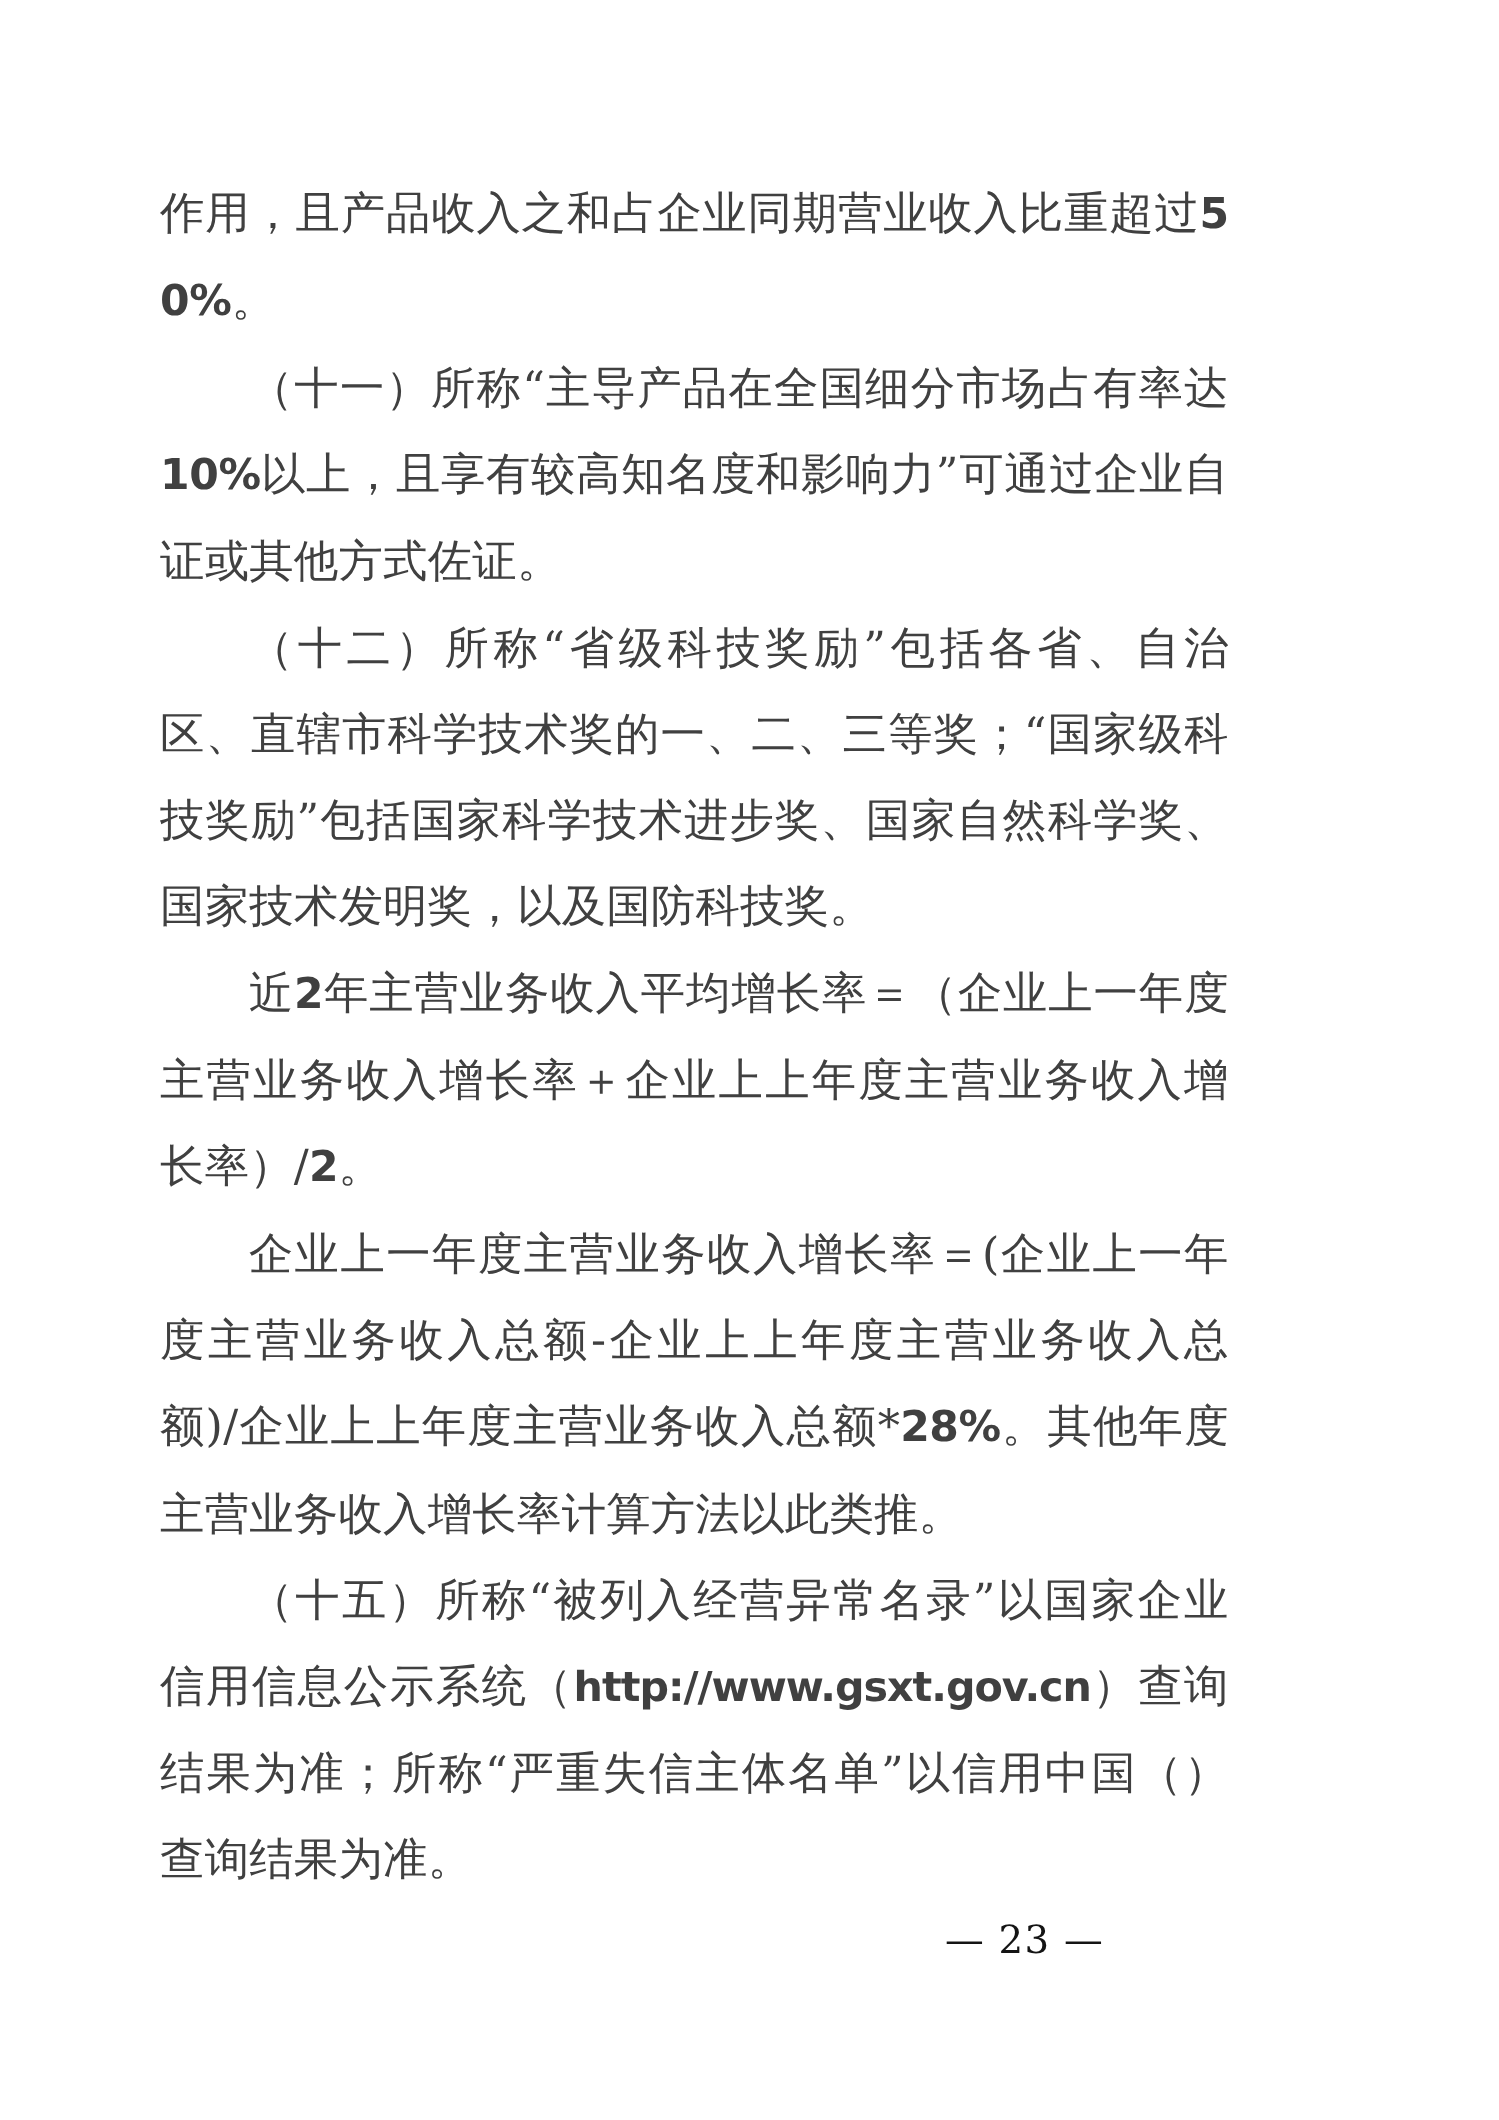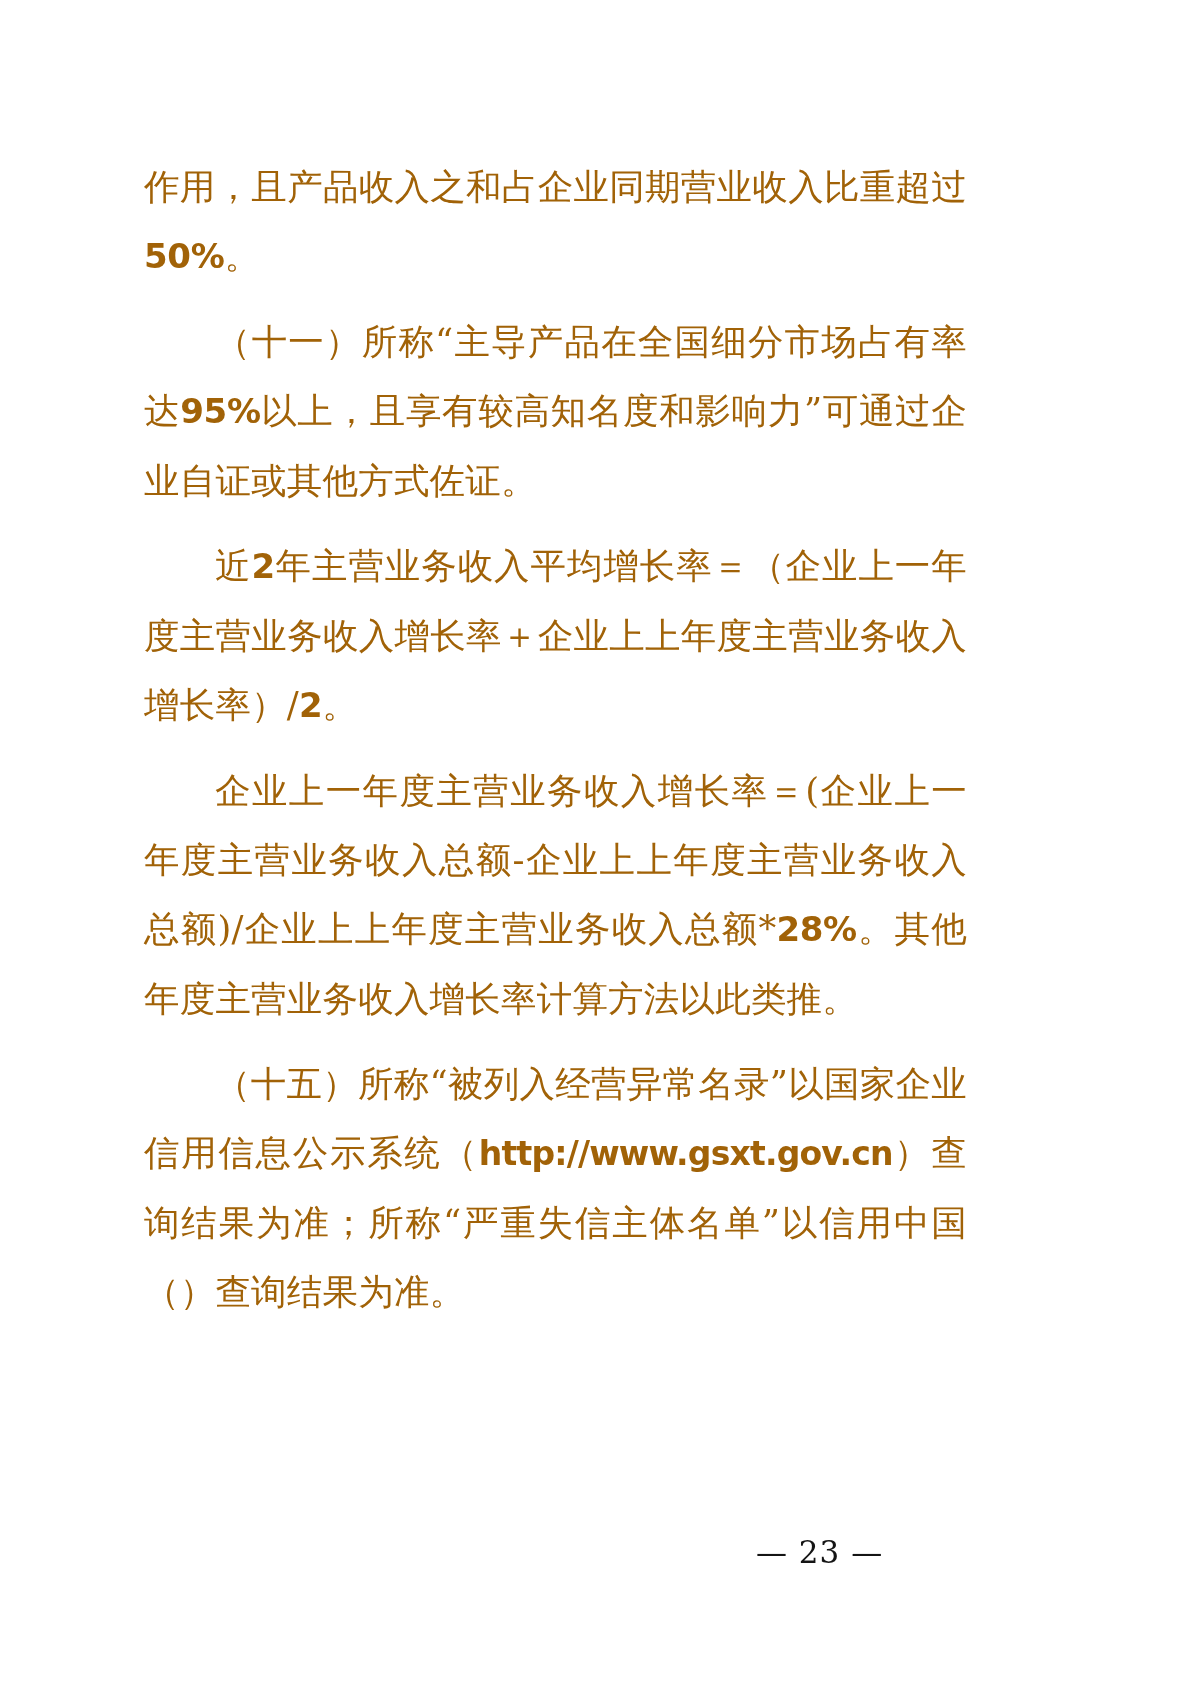--- a/index.html
+++ b/index.html
@@ -28,29 +28,29 @@
 
   
   #body-column {
     position: absolute;
     left: 128px;
     top: 136px;
     width: 855px;
   }
 
   .para {
-    margin: 16px;
+    margin: 0;
     padding: 0;
     font-size: 35.5px;
     line-height: 69px;
     letter-spacing: 0.2px;
     text-align: justify;
     text-justify: inter-character;
     word-break: break-all;
-    color: #a16207;
+    color: #404040;
     
     font-family: "DejaVu Serif", "Liberation Serif", serif;
     transform-origin: left top;
   }
 
   .para.indent {
     text-indent: 71px;
   }
 
   
@@ -97,22 +97,23 @@
 </style>
 </head>
 <body>
 
 <div id="page">
 
   <div id="body-column">
 
     <p class="para">作用，且产品收入之和占企业同期营业收入比重超过<span class="num">50%</span>。</p>
 
-    <p class="para indent">（十一）所称“主导产品在全国细分市场占有率达<span class="num">95%</span>以上，且享有较高知名度和影响力”可通过企业自证或其他方式佐证。</p>
+    <p class="para indent">（十一）所称“主导产品在全国细分市场占有率达<span class="num">10%</span>以上，且享有较高知名度和影响力”可通过企业自证或其他方式佐证。</p>
 
+    <p class="para indent">（十二）所称“省级科技奖励”包括各省、自治区、直辖市科学技术奖的一、二、三等奖；“国家级科技奖励”包括国家科学技术进步奖、国家自然科学奖、国家技术发明奖，以及国防科技奖。</p>
 
 
 
     <p class="para indent">近<span class="num">2</span>年主营业务收入平均增长率＝（企业上一年度主营业务收入增长率＋企业上上年度主营业务收入增长率）/<span class="num">2</span>。</p>
 
     <p class="para indent">企业上一年度主营业务收入增长率＝(企业上一年度主营业务收入总额-企业上上年度主营业务收入总额)/企业上上年度主营业务收入总额*<span class="num">28%</span>。其他年度主营业务收入增长率计算方法以此类推。</p>
 
     <p class="para indent">（十五）所称“被列入经营异常名录”以国家企业信用信息公示系统（<span class="url">http://www.gsxt.gov.cn</span>）查询结果为准；所称“严重失信主体名单”以信用中国（）查询结果为准。</p>
 
   </div>

